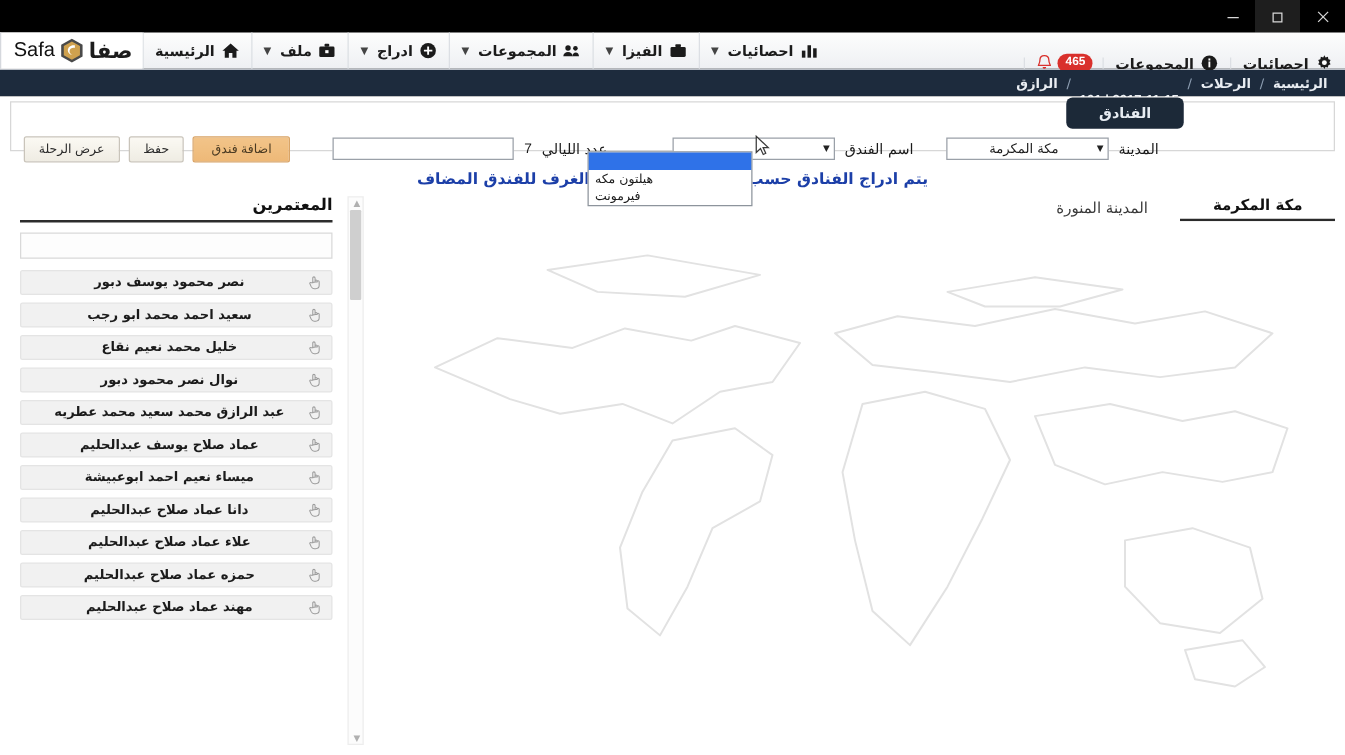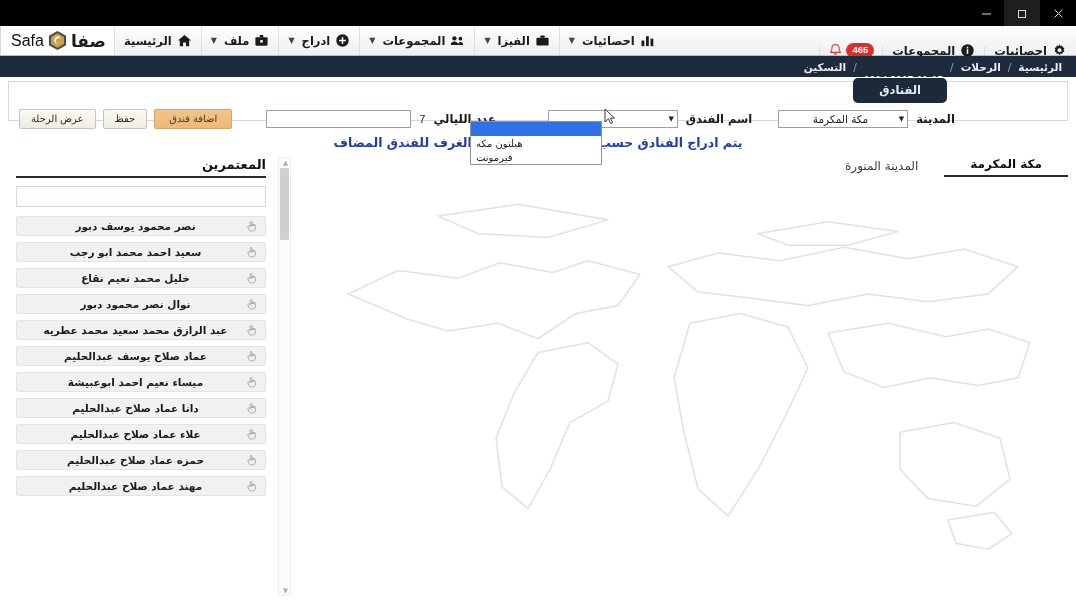--- a/index.html
+++ b/index.html
@@ -82,21 +82,21 @@
   .tabchip {
     position: absolute; top: -4px; right: 120px;
     background: #1c2938; color: #e7ecf2; font-size: 11.5px; font-weight: 700;
     padding: 5px 26px 6px; border-radius: 5px;
   }
   .formrow {
     position: absolute; top: 22px; right: 0; left: 0; height: 30px;
     display: flex; flex-direction: row; align-items: center; padding: 0 10px;
   }
   .fld { display: flex; flex-direction: row; align-items: center; gap: 6px; }
-  .fldlabel { font-size: 11.5px; color: #1a1a1a; font-weight: 700; white-space: nowrap; }
+  .fldlabel { font-size: 11.5px; color: #1a1a1a; font-weight: 400; white-space: nowrap; }
   .selbox {
     width: 130px; height: 18px; border: 1px solid #9aa0a8; background: #fff;
     display: flex; flex-direction: row; align-items: center;
     font-size: 10.5px; color: #1a1a1a; padding: 0 3px; position: relative;
   }
   .selbox .arrow { font-size: 7px; color: #222; }
   .selbox .val { flex: 1; text-align: center; }
   .txtbox {
     width: 145px; height: 18px; border: 1px solid #9aa0a8; background: #fff;
     font-size: 10.5px; color: #1a1a1a; padding: 0 4px; text-align: center;
@@ -285,21 +285,21 @@
   </div>
 
   <div class="crumbbar">
     <div class="crumbs">
       <span class="crumb">الرئيسية</span>
       <span class="crumb sep">/</span>
       <span class="crumb">الرحلات</span>
       <span class="crumb sep">/</span>
       <span class="crumb date">101 | 2017-11-15</span>
       <span class="crumb sep">/</span>
-      <span class="crumb">التسكين</span>
+      <span class="crumb">الرازق</span>
     </div>
   </div>
 
   <div class="workspace">
 
     <div class="hotelpanel">
       <div class="tabchip">الفنادق</div>
 
       <div class="formrow">
         <div class="fld" style="margin-right:auto; gap:8px;">

